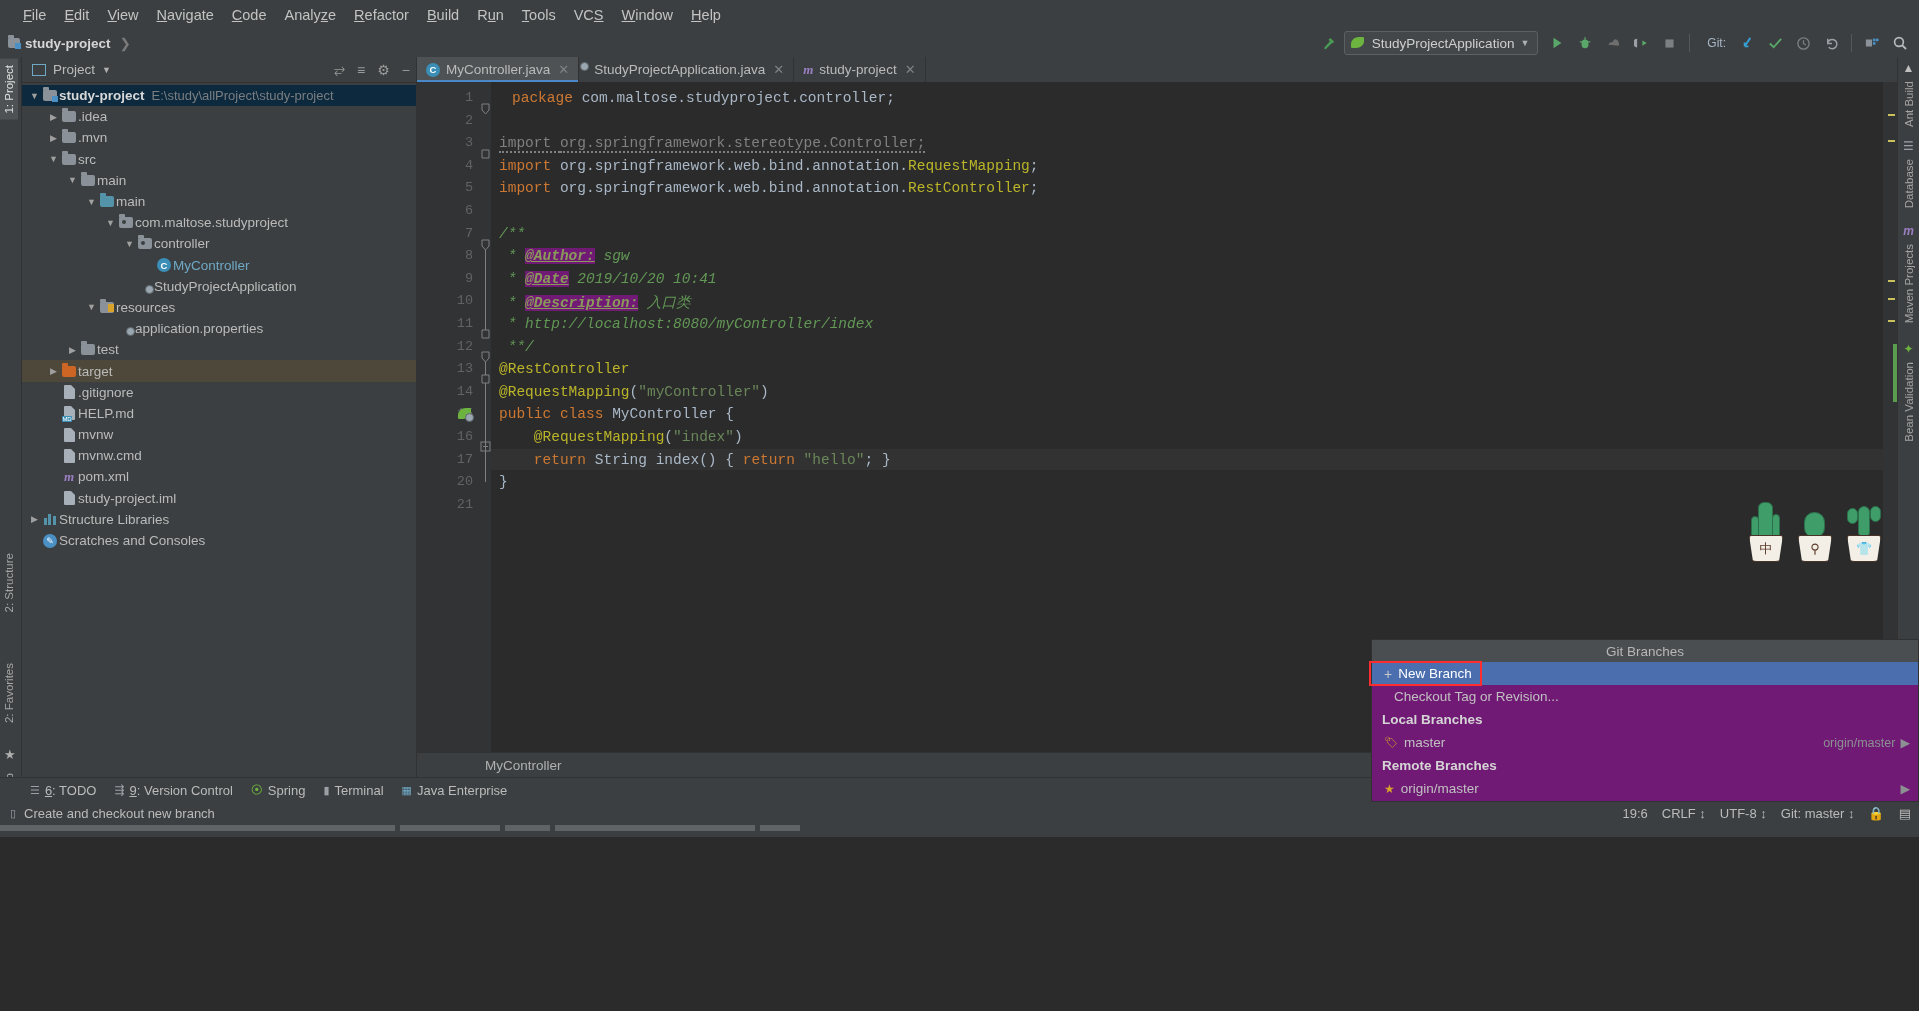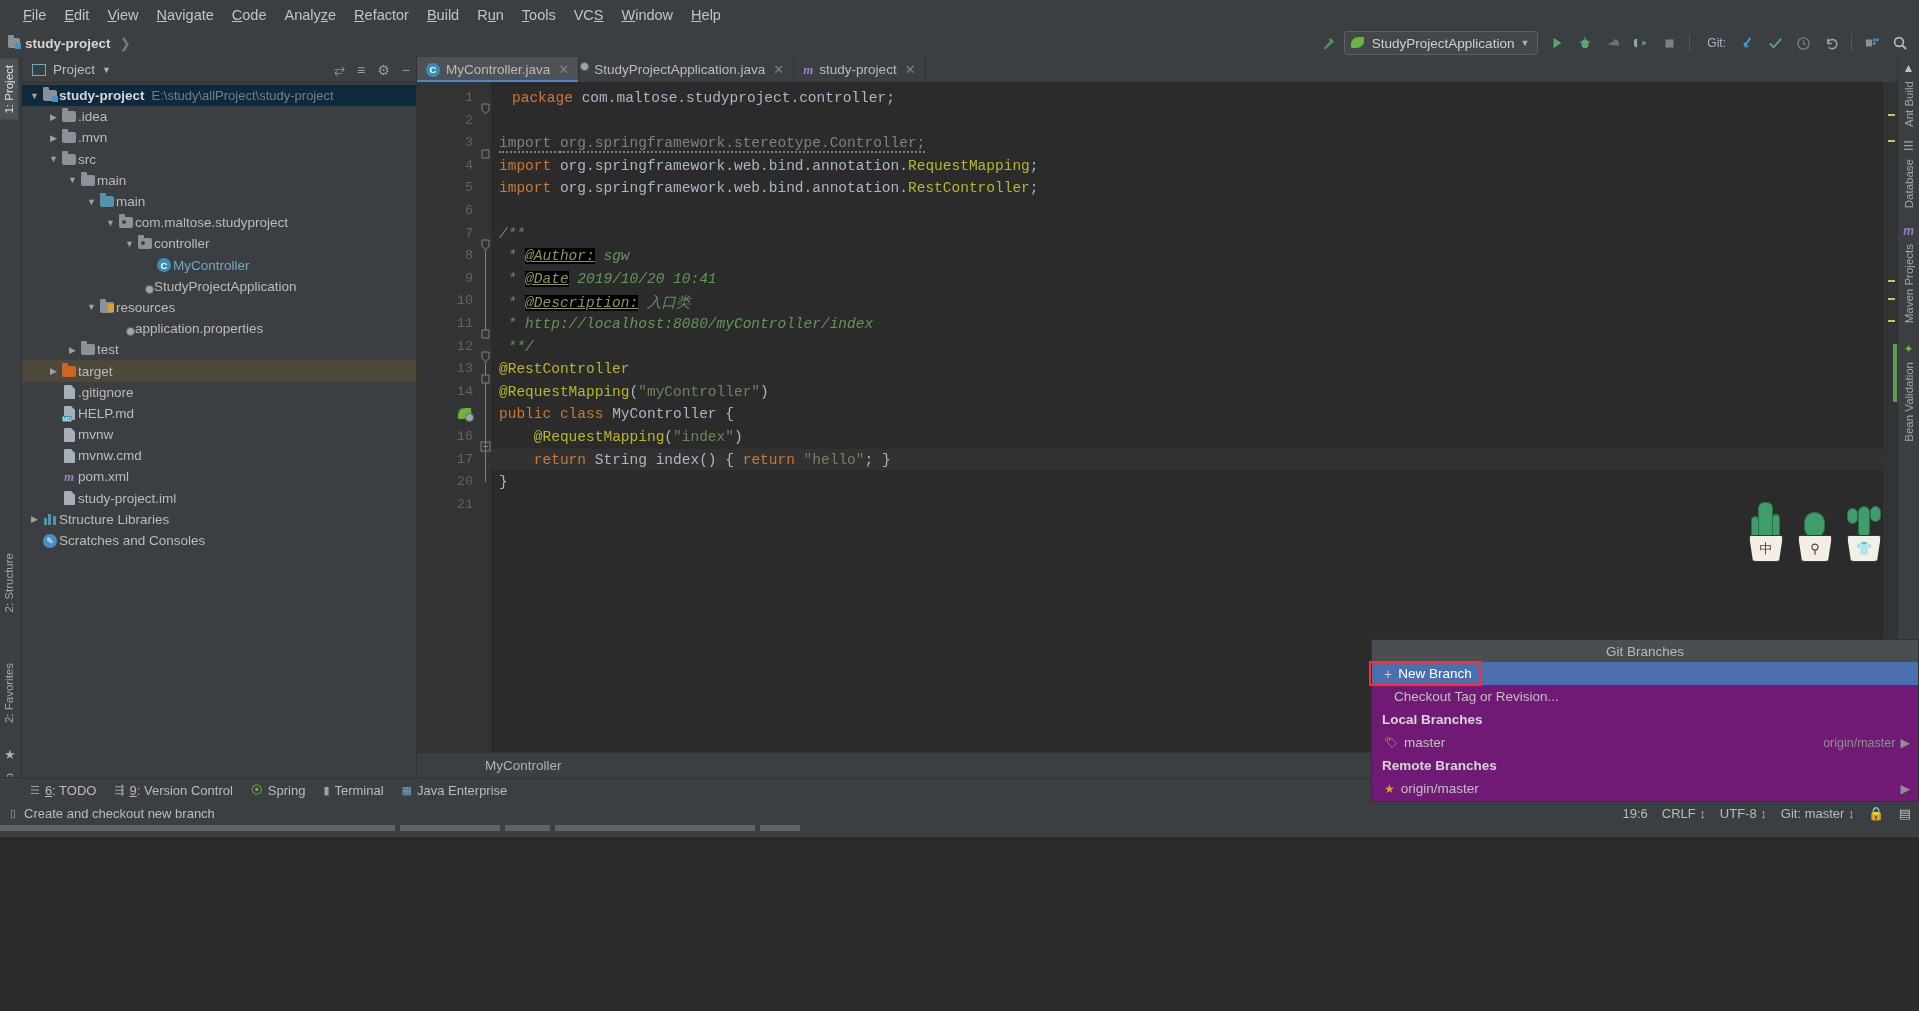--- a/index.html
+++ b/index.html
@@ -126,21 +126,21 @@
   .gutter { width: 62px; background: #313335; position: relative; flex: 0 0 62px; }
   .lnum { position:absolute; right: 6px; font-size: 13.5px; color: #606366; font-family:"Liberation Mono",monospace; }
   .foldcol { width: 12px; background: #313335; flex: 0 0 12px; position:relative; }
   .code { flex: 1; position: relative; font-family: "Liberation Mono", monospace; font-size: 14.5px; }
   .cl { position:absolute; left: 8px; white-space: pre; }
   .kw { color: #cc7832; }
   .txt { color: #a9b7c6; }
   .ann { color: #bbb529; }
   .str { color: #6a8759; }
   .cmt { color: #629755; font-style: italic; }
-  .tagh { color: #8a9a5b; font-style: italic; font-weight:normal; text-decoration: underline; background:#000000; }
+  .tagh { color: #8a9a5b; font-style: italic; font-weight:bold; text-decoration: underline; background:#701a75; }
   .greyimp { color:#808080; }
   .squiggle { border-bottom: 2px dotted #808080; }
   .rowhl { position:absolute; left:0; right:0; height:21px; }
 
   
   .markerbar { position:absolute; right:0; top:0; width:14px; height:695px; background:#313335; }
   .mk { position:absolute; right:2px; width:10px; height:2px; }
 
   
   .cactusgroup { position:absolute; right:12px; bottom:215px; display:flex; gap:7px; align-items:flex-end; }

